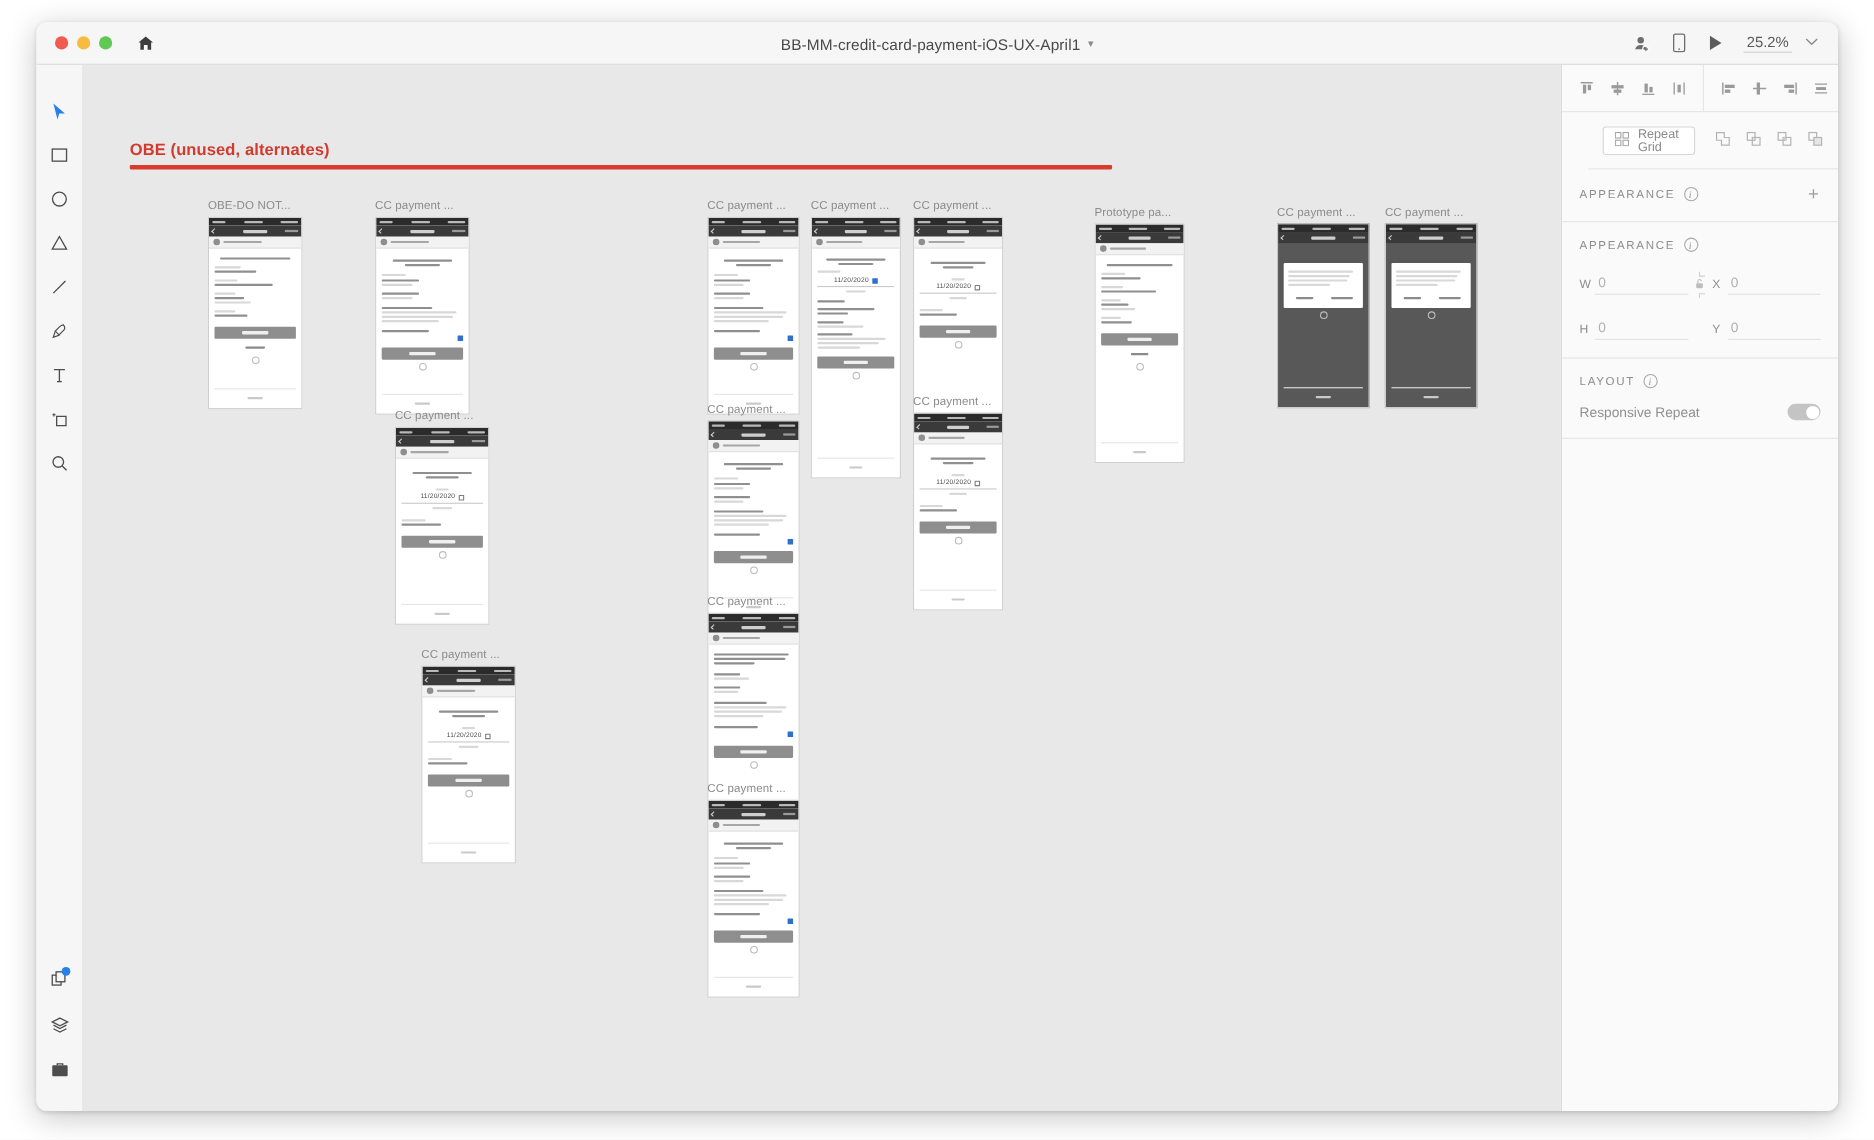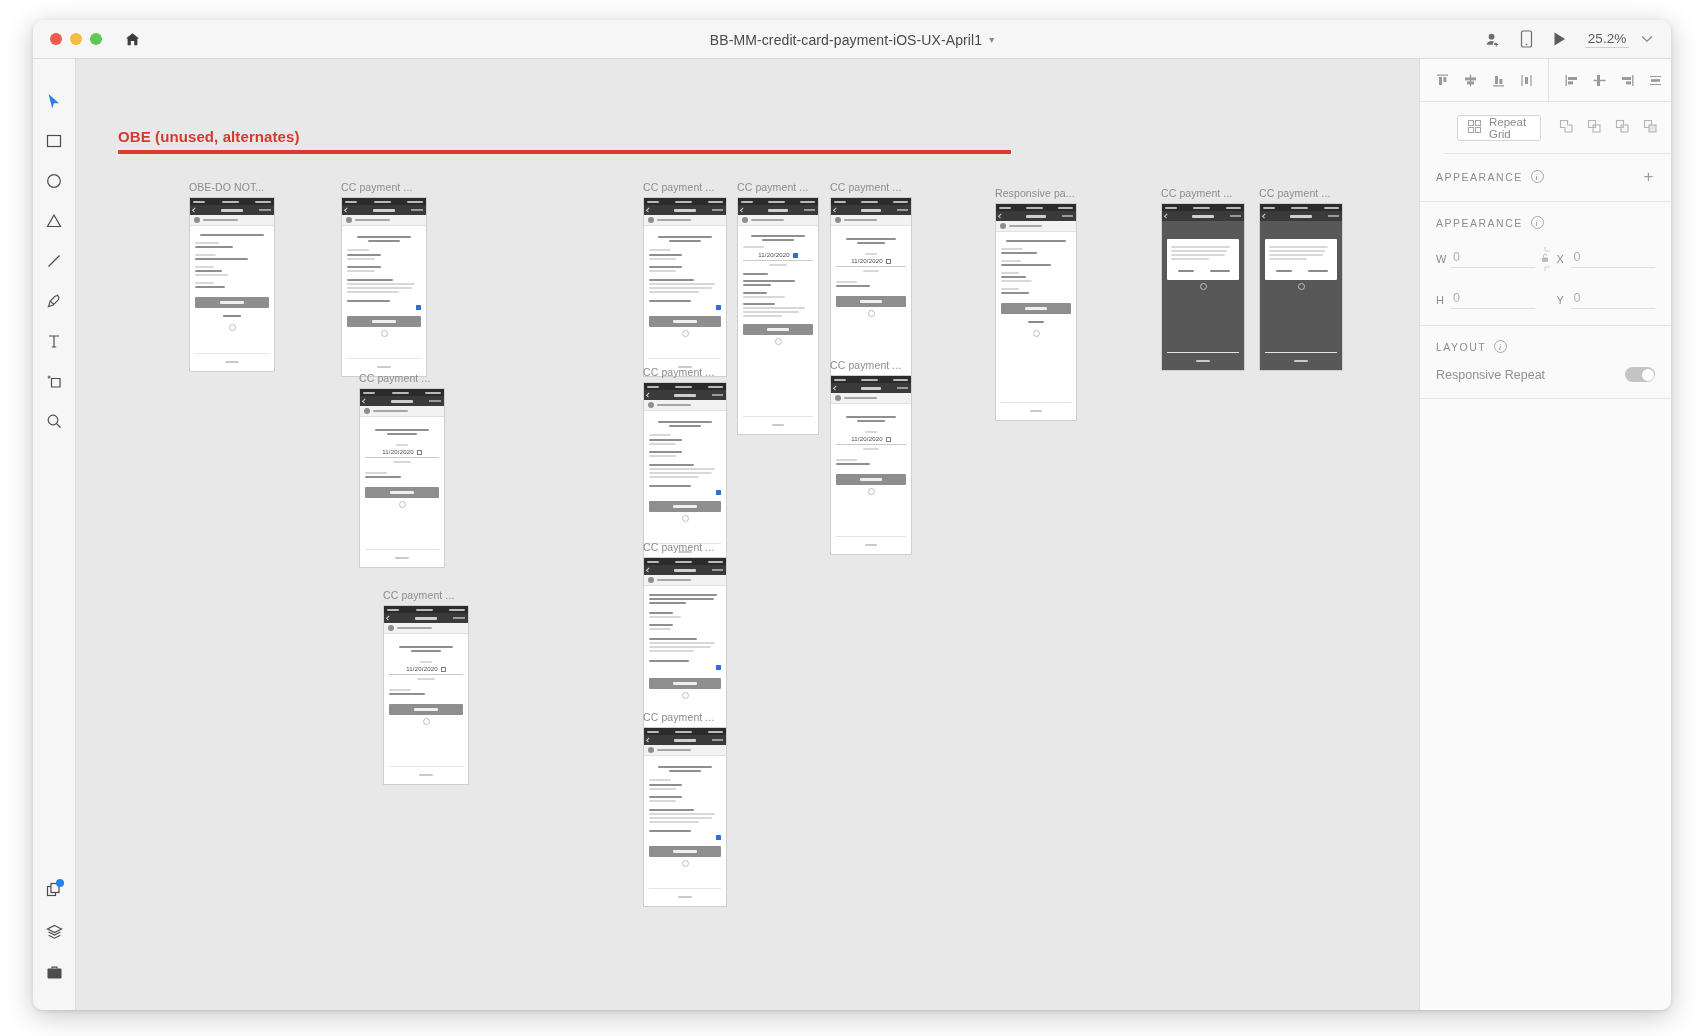--- a/index.html
+++ b/index.html
@@ -855,21 +855,21 @@
         <div class="arrowbtn"></div>
         <div class="ph-foot" style="margin-top:auto">
           <span class="fl" style="width:76%"></span>
           <span class="fl" style="width:56%"></span>
           <div class="homebar"></div>
         </div>
       </div>
     </div>
           </div>
           <div class="board" style="left: 919px; top: 128px;">
-    <span class="board-label">Responsive pa...</span>
+    <span class="board-label">Prototype pa...</span>
     <div class="phone " style="width:82px;height:218px">
       <div class="ph-status">
         <i style="width:16%"></i>
                 <i style="width:22%"></i>
                 <i style="width:20%"></i>
       </div>
       <div class="ph-nav">
         <span class="navback"></span>
                 <span class="navtitle"></span>
                 <span class="navr"></span>

